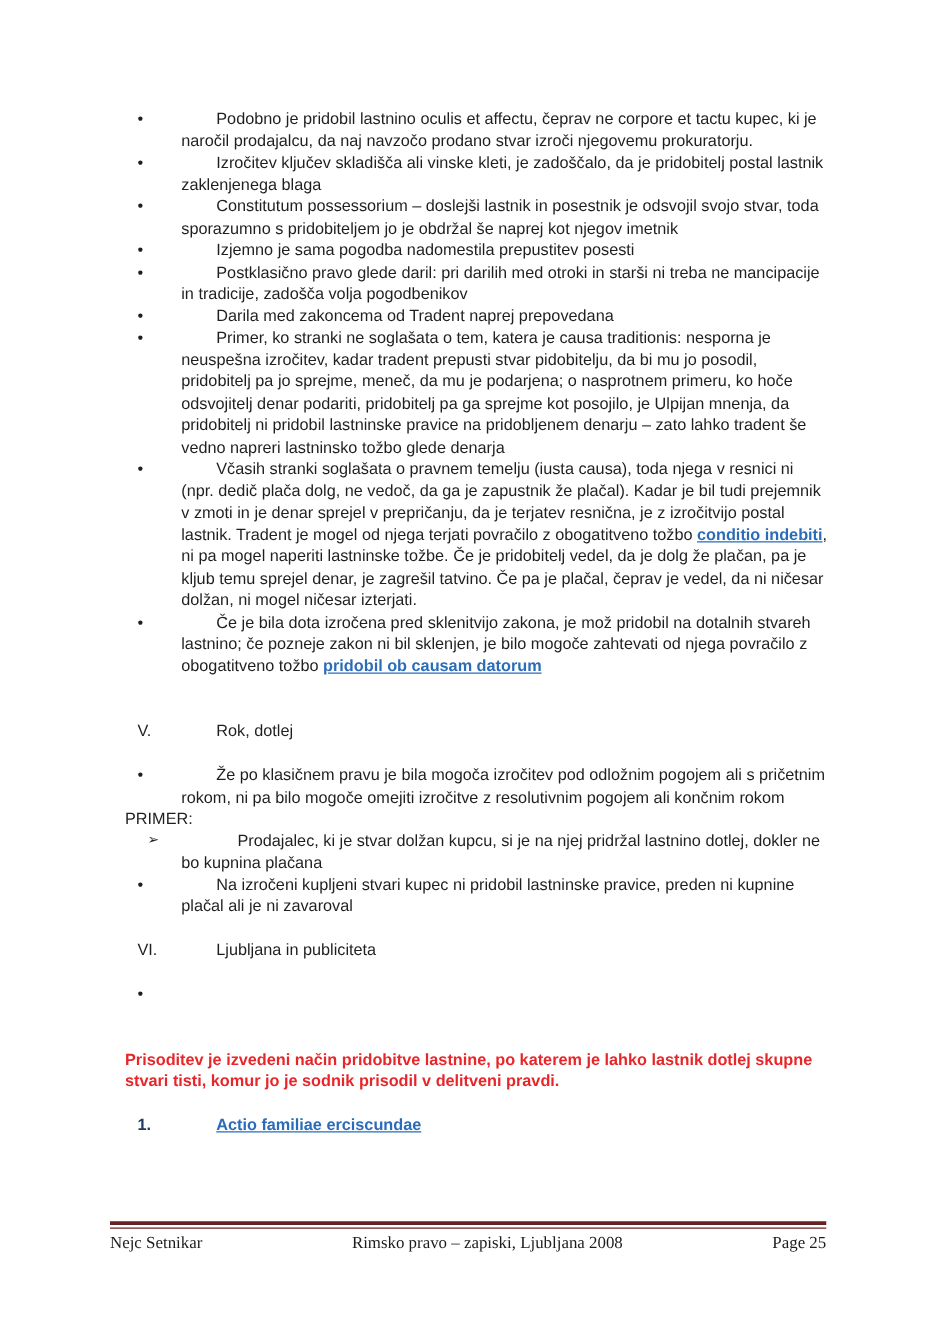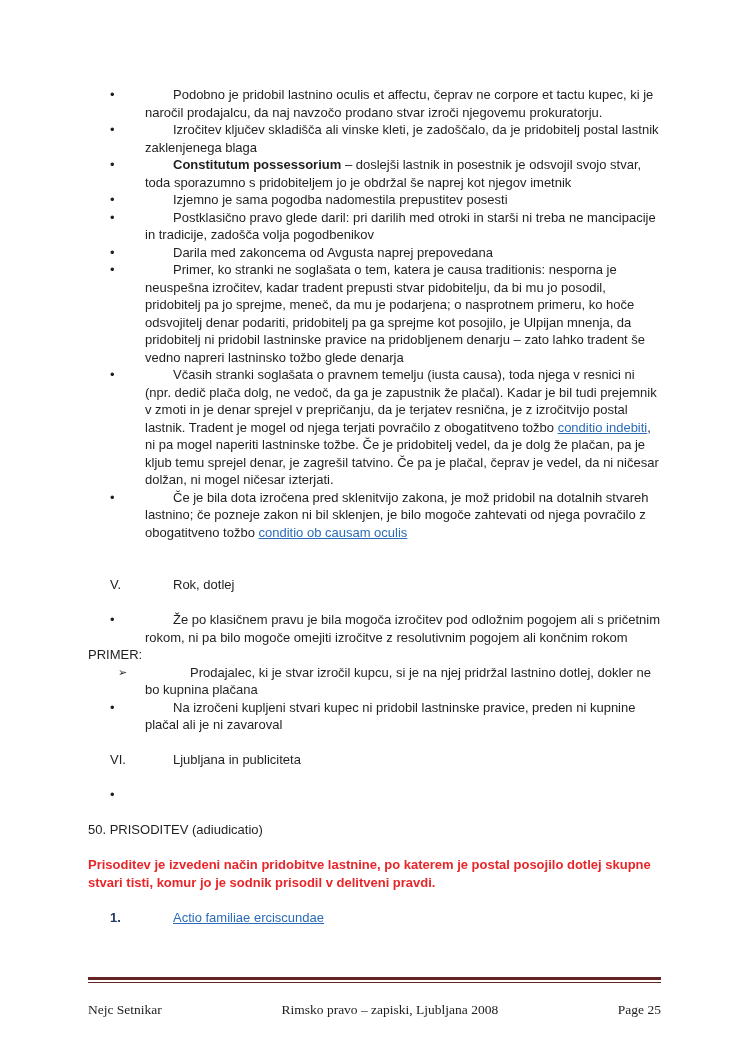--- a/index.html
+++ b/index.html
@@ -28,26 +28,26 @@
   .arrow { margin-left: 57px; text-indent: 45px; }
   .marker {
     position: absolute;
     left: -35px;
     top: 0;
     text-indent: 0;
     width: 30px;
   }
   .arrow .marker { left: -27px; font-size: 11px; }
   .numbered .marker { font-weight: bold; color: #1F3864; }
-  .label, .heading, .red { margin-left: 0; text-indent: 0; }
+  .label, .heading, .red { margin-left: 12px; text-indent: 0; }
   .red { font-weight: bold; color: #e8262a; }
-  .b { font-weight: bold; text-align: right; }
+  .b { font-weight: normal; text-align: right; }
   a.doclink {
     color: #2b6cb8;
-    font-weight: normal;
+    font-weight: bold;
     text-decoration: underline;
     cursor: pointer;
   }
   .footer {
     position: absolute;
     left: 88px;
     right: 89px;
     top: 977px;
     font-family: "Liberation Serif", serif;
     font-size: 13.5px;
@@ -55,55 +55,54 @@
   }
   .footer-rule {
     border-top: 3px solid #632423;
     border-bottom: 1px solid #632423;
     height: 2px;
   }
   .footer-row {
     display: flex;
     justify-content: space-between;
     align-items: baseline;
-    margin-top: 18px;
+    margin-top: 2px;
     text-align: right;
   }
 </style>
 </head>
 <body>
 
 <div class="page">
   <div class="content" id="content">
       <div class="block bullet"><span class="marker">•</span><span>Podobno je pridobil lastnino oculis et affectu, čeprav ne corpore et tactu kupec, ki je naročil prodajalcu, da naj navzočo prodano stvar izroči njegovemu prokuratorju.</span></div>
       <div class="block bullet"><span class="marker">•</span><span>Izročitev ključev skladišča ali vinske kleti, je zadoščalo, da je pridobitelj postal lastnik zaklenjenega blaga</span></div>
       <div class="block bullet"><span class="marker">•</span><span class="b">Constitutum possessorium</span><span> – doslejši lastnik in posestnik je odsvojil svojo stvar, toda sporazumno s pridobiteljem jo je obdržal še naprej kot njegov imetnik</span></div>
       <div class="block bullet"><span class="marker">•</span><span>Izjemno je sama pogodba nadomestila prepustitev posesti</span></div>
       <div class="block bullet"><span class="marker">•</span><span>Postklasično pravo glede daril: pri darilih med otroki in starši ni treba ne mancipacije in tradicije, zadošča volja pogodbenikov</span></div>
-      <div class="block bullet"><span class="marker">•</span><span>Darila med zakoncema od Avgusta naprej prepovedana</span></div>
+      <div class="block bullet"><span class="marker">•</span><span>Darila med zakoncema od Tradent naprej prepovedana</span></div>
       <div class="block bullet"><span class="marker">•</span><span>Primer, ko stranki ne soglašata o tem, katera je causa traditionis: nesporna je neuspešna izročitev, kadar tradent prepusti stvar pidobitelju, da bi mu jo posodil, pridobitelj pa jo sprejme, meneč, da mu je podarjena; o nasprotnem primeru, ko hoče odsvojitelj denar podariti, pridobitelj pa ga sprejme kot posojilo, je Ulpijan mnenja, da pridobitelj ni pridobil lastninske pravice na pridobljenem denarju – zato lahko tradent še vedno napreri lastninsko tožbo glede denarja</span></div>
       <div class="block bullet"><span class="marker">•</span><span>Včasih stranki soglašata o pravnem temelju (iusta causa), toda njega v resnici ni (npr. dedič plača dolg, ne vedoč, da ga je zapustnik že plačal). Kadar je bil tudi prejemnik v zmoti in je denar sprejel v prepričanju, da je terjatev resnična, je z izročitvijo postal lastnik. Tradent je mogel od njega terjati povračilo z obogatitveno tožbo </span><a class="doclink">conditio indebiti</a><span>, ni pa mogel naperiti lastninske tožbe. Če je pridobitelj vedel, da je dolg že plačan, pa je kljub temu sprejel denar, je zagrešil tatvino. Če pa je plačal, čeprav je vedel, da ni ničesar dolžan, ni mogel ničesar izterjati.</span></div>
-      <div class="block bullet"><span class="marker">•</span><span>Če je bila dota izročena pred sklenitvijo zakona, je mož pridobil na dotalnih stvareh lastnino; če pozneje zakon ni bil sklenjen, je bilo mogoče zahtevati od njega povračilo z obogatitveno tožbo </span><a class="doclink">conditio ob causam oculis</a></div>
+      <div class="block bullet"><span class="marker">•</span><span>Če je bila dota izročena pred sklenitvijo zakona, je mož pridobil na dotalnih stvareh lastnino; če pozneje zakon ni bil sklenjen, je bilo mogoče zahtevati od njega povračilo z obogatitveno tožbo </span><a class="doclink">pridobil ob causam datorum</a></div>
       <div class="block spacer"></div>
       <div class="block spacer"></div>
       <div class="block roman"><span class="marker">V.</span><span>Rok, dotlej</span></div>
       <div class="block spacer"></div>
       <div class="block bullet"><span class="marker">•</span><span>Že po klasičnem pravu je bila mogoča izročitev pod odložnim pogojem ali s pričetnim rokom, ni pa bilo mogoče omejiti izročitve z resolutivnim pogojem ali končnim rokom</span></div>
       <div class="block label"><span>PRIMER:</span></div>
-      <div class="block arrow"><span class="marker">➢</span><span>Prodajalec, ki je stvar izročil kupcu, si je na njej pridržal lastnino dotlej, dokler ne bo kupnina plačana</span></div>
+      <div class="block arrow"><span class="marker">➢</span><span>Prodajalec, ki je stvar dolžan kupcu, si je na njej pridržal lastnino dotlej, dokler ne bo kupnina plačana</span></div>
       <div class="block bullet"><span class="marker">•</span><span>Na izročeni kupljeni stvari kupec ni pridobil lastninske pravice, preden ni kupnine plačal ali je ni zavaroval</span></div>
       <div class="block spacer"></div>
       <div class="block roman"><span class="marker">VI.</span><span>Ljubljana in publiciteta</span></div>
       <div class="block spacer"></div>
       <div class="block bullet"><span class="marker">•</span></div>
       <div class="block spacer"></div>
       <div class="block spacer"></div>
-      <div class="block heading"><span>50. PRISODITEV (adiudicatio)</span></div>
       <div class="block spacer"></div>
-      <div class="block red"><span>Prisoditev je izvedeni način pridobitve lastnine, po katerem je postal posojilo dotlej skupne stvari tisti, komur jo je sodnik prisodil v delitveni pravdi.</span></div>
+      <div class="block red"><span>Prisoditev je izvedeni način pridobitve lastnine, po katerem je lahko lastnik dotlej skupne stvari tisti, komur jo je sodnik prisodil v delitveni pravdi.</span></div>
       <div class="block spacer"></div>
       <div class="block numbered"><span class="marker">1.</span><a class="doclink">Actio familiae erciscundae</a></div>
     </div>
   <div class="footer">
     <div class="footer-rule"></div>
     <div class="footer-row">
       <span>Nejc Setnikar</span>
       <span>Rimsko pravo – zapiski, Ljubljana 2008</span>
       <span>Page 25</span>
     </div>

